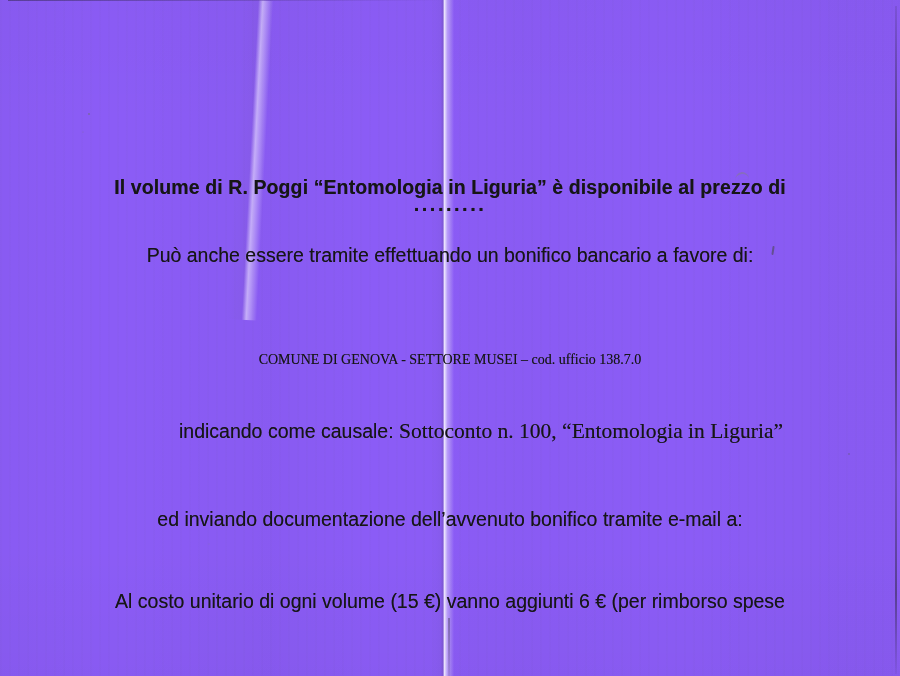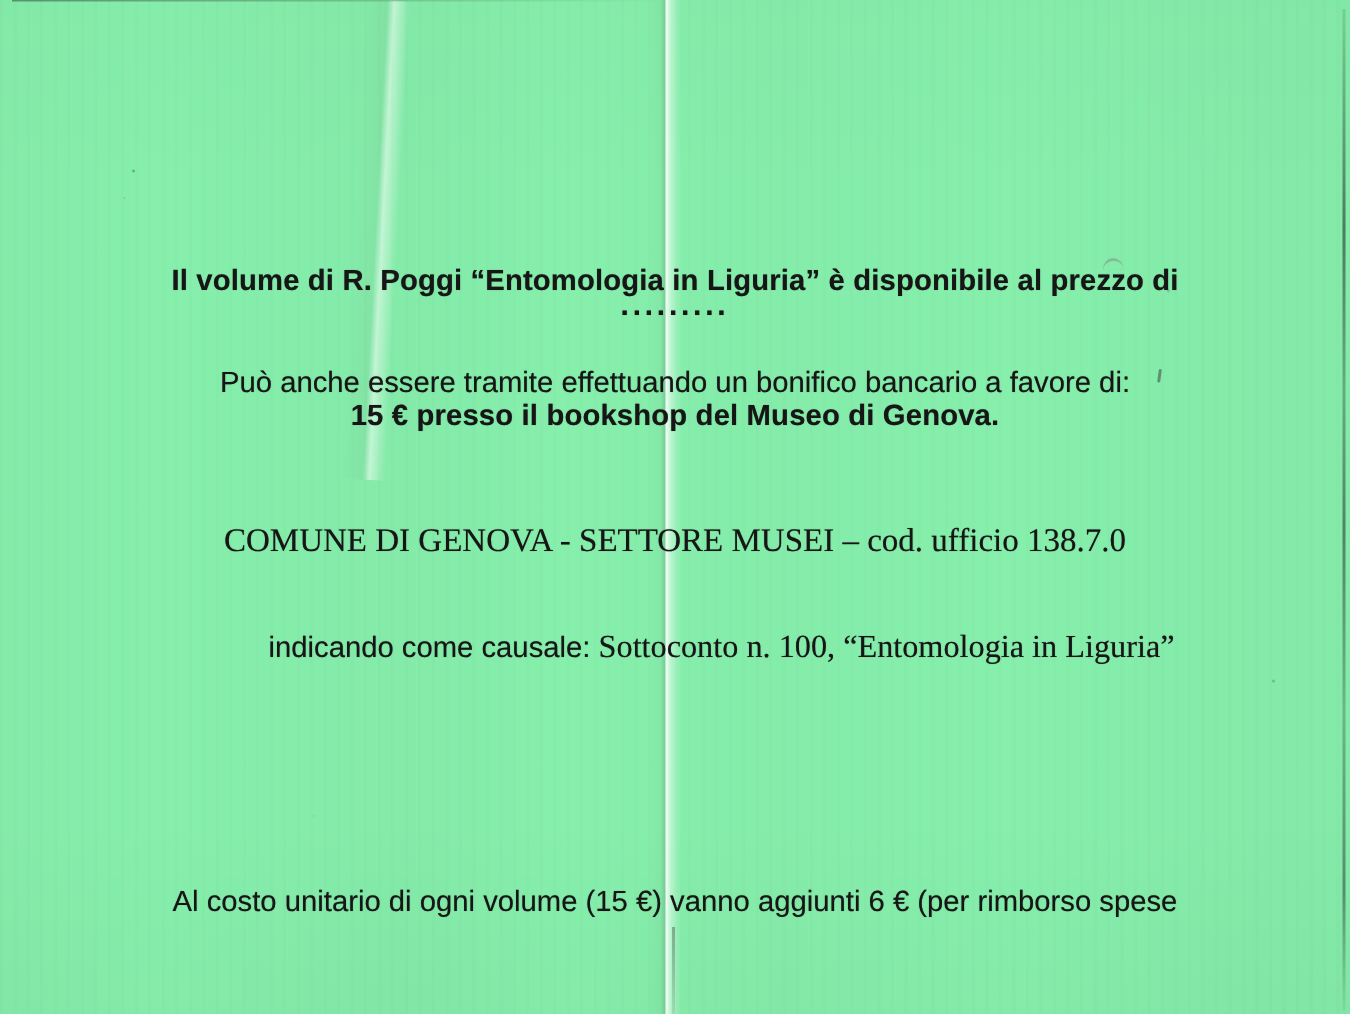--- a/index.html
+++ b/index.html
@@ -5,21 +5,21 @@
   html, body {
     margin: 0;
     padding: 0;
     background: #ffffff;
   }
   .scan {
     position: relative;
     width: 900px;
     height: 676px;
     overflow: hidden;
-    background: #86efac;
+    background: #8b5cf6;
     font-family: "Liberation Sans", sans-serif;
     color: #161616;
   }
   
   .scan::before {
     content: "";
     position: absolute;
     inset: 0;
     background:
       repeating-linear-gradient(90deg, rgba(80,80,70,0.018) 0 2px, rgba(0,0,0,0) 2px 9px),
@@ -149,21 +149,21 @@
     font-weight: bold;
     letter-spacing: 2.5px;
   }
   .intro-row {
     top: 244px;
     font-size: 19.5px;
   }
   .bank-block {
     top: 287px;
     font-family: "Liberation Serif", serif;
-    font-size: 22px;
+    font-size: 14px;
     line-height: 29px;
   }
   .causale-row {
     top: 419px;
     font-size: 19.5px;
     padding-left: 31px;
   }
   .serif-inline {
     font-family: "Liberation Serif", serif;
     font-size: 21.5px;
@@ -188,34 +188,34 @@
   <div class="crease-center"></div>
   <div class="crease-center-bottom"></div>
   <div class="edge-right"></div>
   <div class="edge-top"></div>
   <div class="speck" style="left:88px; top:113px;"></div>
   <div class="squiggle"></div>
   <div class="tick-mark"></div>
 
   <div class="block title-block">
     <div>Il volume di R. Poggi “Entomologia in Liguria” è disponibile al prezzo di</div>
-    <div>15 € presso il bookshop del Museo di Genova.</div>
   </div>
 
   <div class="line dots-row">.........</div>
 
   <div class="line intro-row">Può anche essere tramite effettuando un bonifico bancario a favore di:</div>
 
   <div class="block bank-block">
     <div>COMUNE DI GENOVA - SETTORE MUSEI – cod. ufficio 138.7.0</div>
   </div>
 
   <div class="line causale-row"><span>indicando come causale: </span><span class="serif-inline">Sottoconto n. 100, “Entomologia in Liguria”</span></div>
 
   <div class="block email-block">
+    <div>ed inviando documentazione dell’avvenuto bonifico tramite e-mail a:</div>
   </div>
 
   <div class="block cost-block">
     <div>Al costo unitario di ogni volume (15 €) vanno aggiunti 6 € (per rimborso spese</div>
     
     
   </div>
 
 </div>
 

